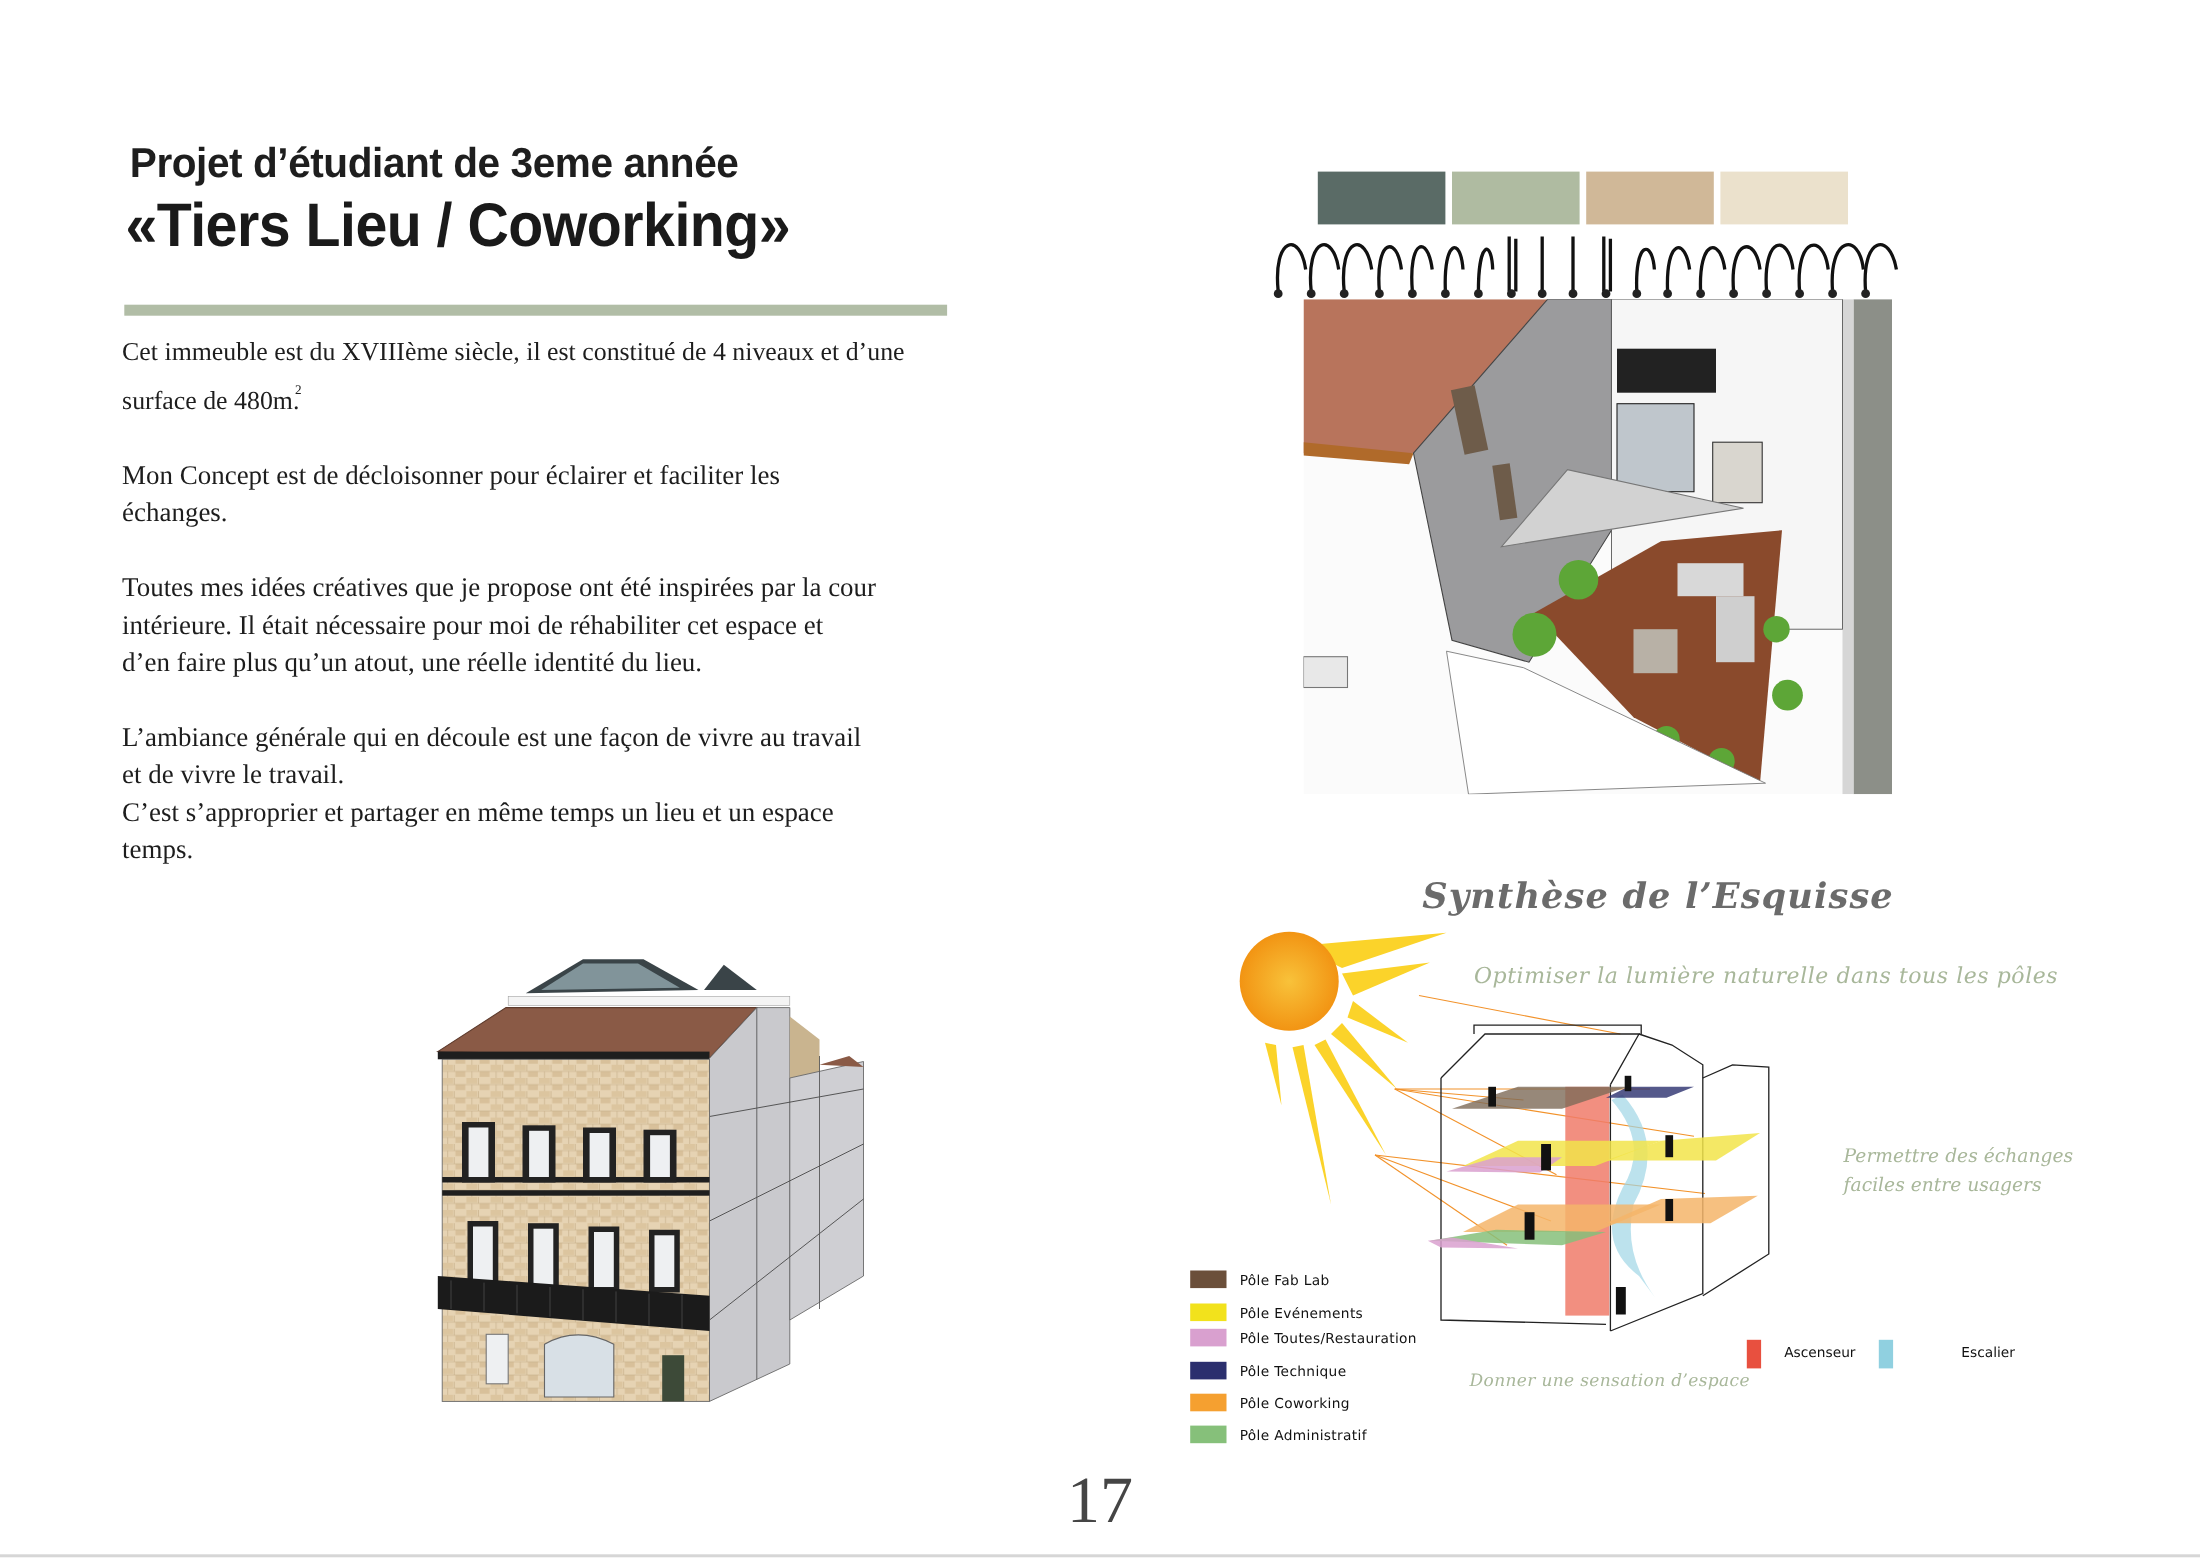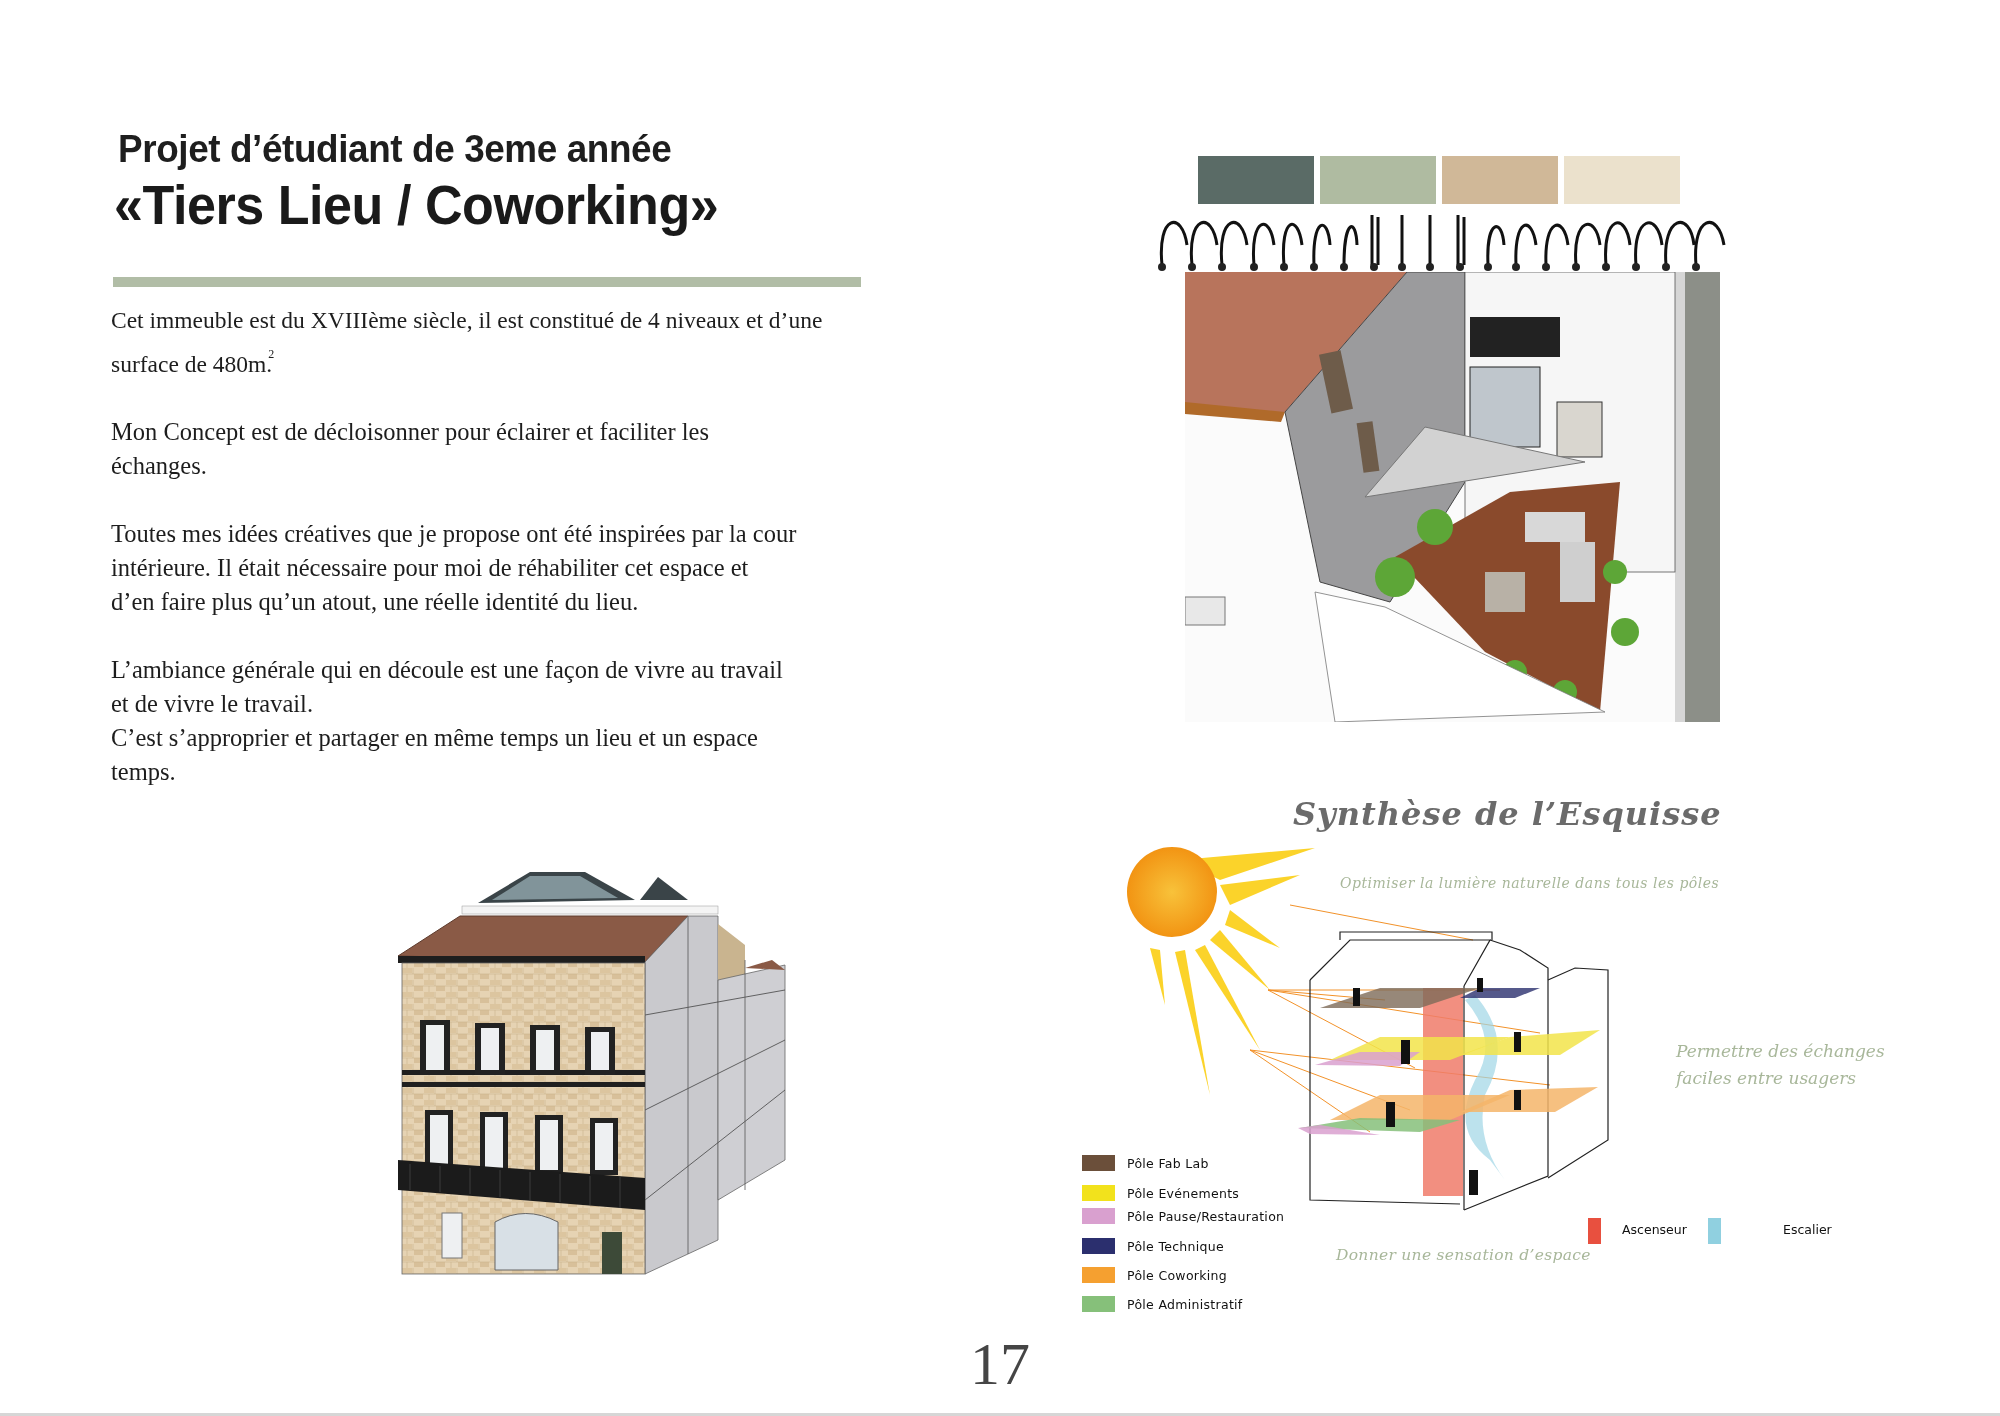--- a/index.html
+++ b/index.html
@@ -45,21 +45,21 @@
   
   .spiral { left: 1152px; top: 205px; width: 580px; height: 70px; }
   .courtyard { left: 1185px; top: 272px; width: 535px; height: 450px; overflow: hidden; }
 
   
   .script {
     font-family: "DejaVu Serif", serif; font-style: italic;
     white-space: nowrap;
   }
   .diag-title { left: 1293px; top: 795px; font-size: 32px; color: #6b6b6b; font-weight: bold; letter-spacing: 1px; }
-  .diag-note1 { left: 1340px; top: 875px; font-size: 14px; color: #a8b79a; letter-spacing: 0.5px; }
+  .diag-note1 { left: 1340px; top: 875px; font-size: 20px; color: #a8b79a; letter-spacing: 0.5px; }
   .diag-note2 { left: 1676px; top: 1038px; font-size: 17px; color: #a8b79a; line-height: 27px; }
   .diag-note3 { left: 1336px; top: 1246px; font-size: 15.5px; color: #a8b79a; letter-spacing: 0.3px; }
   .diagram { left: 1120px; top: 840px; width: 520px; height: 380px; }
 
   .legend { left: 1082px; top: 1152px; }
   .legend-item { position: absolute; left: 0; height: 22px; display: flex; align-items: center; white-space: nowrap; }
   .legend-swatch { width: 33px; height: 16px; margin-right: 12px; }
   .legend-label { font-family: "DejaVu Sans", sans-serif; font-size: 12.5px; color: #111; letter-spacing: 0.3px; }
 
   .legend2 { left: 1588px; top: 1218px; }
@@ -333,21 +333,21 @@
   <div class="legend-item" style="top:0px;">
     <span class="legend-swatch" style="background:#6b4f3a;"></span>
     <span class="legend-label">Pôle Fab Lab</span>
   </div>
   <div class="legend-item" style="top:30px;">
     <span class="legend-swatch" style="background:#f2e21c;"></span>
     <span class="legend-label">Pôle Evénements</span>
   </div>
   <div class="legend-item" style="top:53px;">
     <span class="legend-swatch" style="background:#d9a0cf;"></span>
-    <span class="legend-label">Pôle Pause/Restauration</span>
+    <span class="legend-label">Pôle Toutes/Restauration</span>
   </div>
   <div class="legend-item" style="top:83px;text-align:center;">
     <span class="legend-swatch" style="background:#2b2f6e;"></span>
     <span class="legend-label">Pôle Technique</span>
   </div>
   <div class="legend-item" style="top:112px;">
     <span class="legend-swatch" style="background:#f5a030;"></span>
     <span class="legend-label">Pôle Coworking</span>
   </div>
   <div class="legend-item" style="top:141px;">

